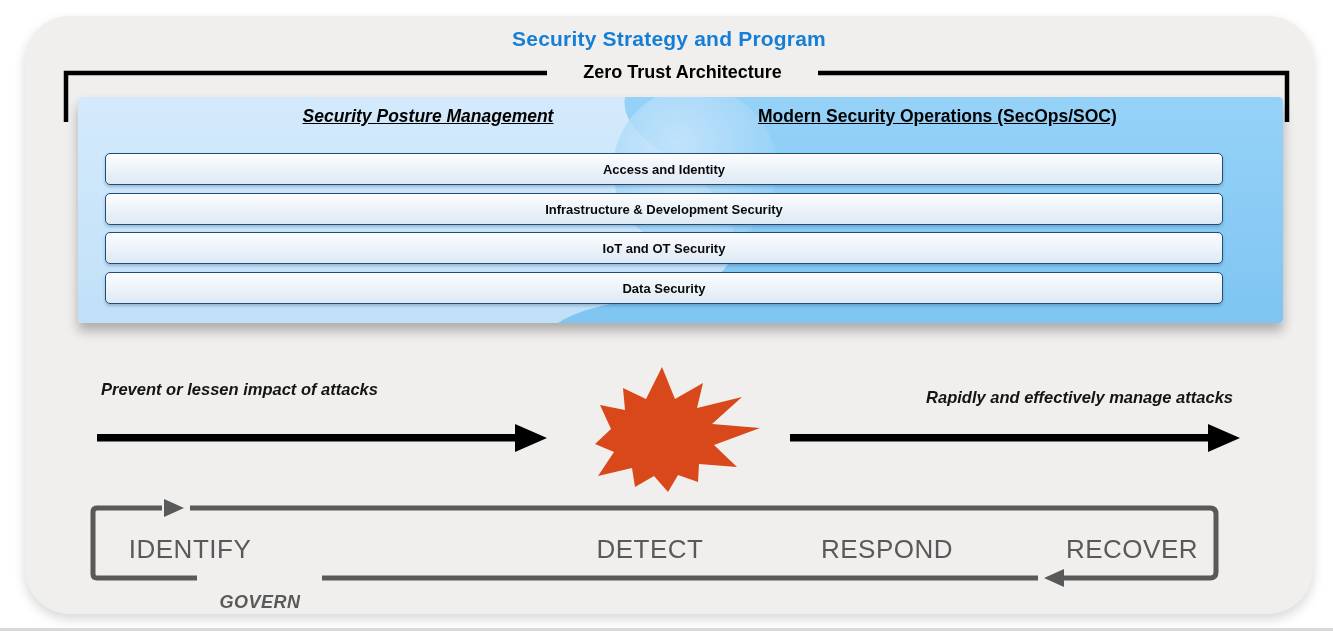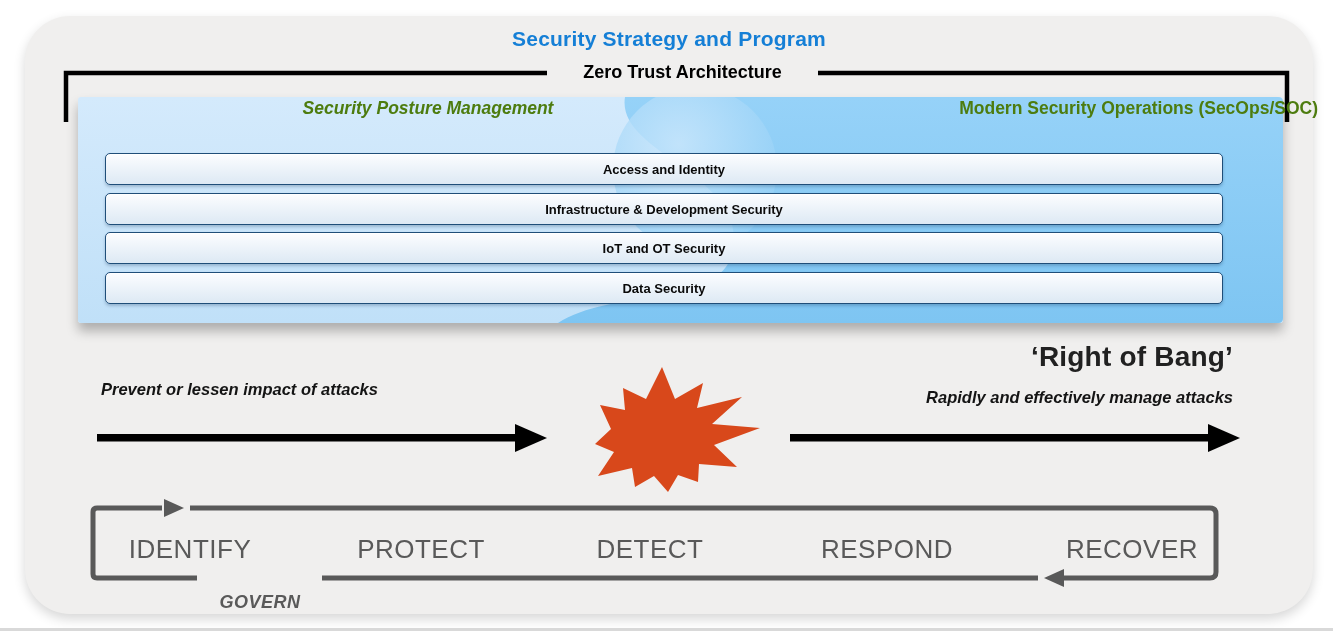--- a/index.html
+++ b/index.html
@@ -11,23 +11,23 @@
 
   .main-title{position:absolute;left:25px;top:27px;width:1288px;text-align:center;
               font-size:21px;font-weight:bold;color:#157fd6;letter-spacing:.2px;}
   .bracket-label{position:absolute;left:555px;top:62px;width:255px;text-align:center;
                  font-size:18px;font-weight:bold;color:#000;}
   .bracket-svg{position:absolute;left:0;top:0;}
 
   .panel{position:absolute;left:78px;top:97px;width:1205px;height:226px;
          box-shadow:0 8px 12px rgba(0,0,0,0.28);border-radius:3px;}
   .panel-art{position:absolute;left:0;top:0;}
-  .panel-header{position:absolute;top:1px;font-size:17.5px;color:#4d7c0f;}
+  .panel-header{position:absolute;top:9px;font-size:17.5px;color:#000000;text-decoration:underline;}
   .panel-header.left{left:70px;width:560px;text-align:center;font-style:italic;font-weight:600;}
-  .panel-header.right{left:680px;width:560px;text-align:right;font-weight:bold;}
+  .panel-header.right{left:680px;width:560px;text-align:left;font-weight:bold;}
   .panel-row{position:absolute;left:27px;width:1116px;height:30px;border:1.6px solid #1f4e79;
              border-radius:5px;background:linear-gradient(180deg,#fcfdff 0%,#eef4fa 45%,#dde9f4 100%);
              box-shadow:0 2px 3px rgba(20,50,90,.25), inset 0 1px 0 #ffffff;
              display:flex;align-items:center;justify-content:center;
              font-size:13px;font-weight:bold;color:#0a0a0a;}
   .row-0{top:56px;} .row-1{top:96px;} .row-2{top:135px;} .row-3{top:175px;}
 
   .bang-title{position:absolute;font-size:28px;font-weight:600;color:#212121;letter-spacing:.2px;}
   .bang-sub{position:absolute;font-size:16.5px;font-weight:bold;font-style:italic;color:#141414;}
   .bang-left-title{left:100px;top:341px;}
@@ -82,21 +82,20 @@
     </svg>
     <div class="panel-header left">Security Posture Management</div>
     <div class="panel-header right">Modern Security Operations (SecOps/SOC)</div>
     <div class="panel-row row-0">Access and Identity</div>
     <div class="panel-row row-1">Infrastructure &amp; Development Security</div>
     <div class="panel-row row-2">IoT and OT Security</div>
     <div class="panel-row row-3">Data Security</div>
   </div>
 
   <div class="bang-sub bang-left-sub">Prevent or lessen impact of attacks</div>
-  <div class="bang-title bang-right-title">‘Right of Bang’</div>
   <div class="bang-sub bang-right-sub">Rapidly and effectively manage attacks</div>
 
   <svg class="arrow-svg" style="left:95px;top:420px" width="460" height="40" viewBox="0 0 460 40">
     <rect x="2" y="14" width="420" height="7.5" fill="#000"></rect>
     <polygon points="420,4 420,32 452,18" fill="#000"></polygon>
   </svg>
   <svg class="arrow-svg" style="left:788px;top:420px" width="460" height="40" viewBox="0 0 460 40">
     <rect x="2" y="14" width="420" height="7.5" fill="#000"></rect>
     <polygon points="420,4 420,32 452,18" fill="#000"></polygon>
   </svg>
@@ -108,20 +107,19 @@
   </svg>
 
   <svg class="cycle-svg" width="1160" height="110" viewBox="0 0 1160 110">
     <path d="M 82,13 L 17,13 Q 13,13 13,17 L 13,79 Q 13,83 17,83 L 117,83" fill="none" stroke="#595959" stroke-width="5"></path>
     <polygon points="84,4 84,22 104,13" fill="#595959"></polygon>
     <path d="M 110,13 L 1130,13 Q 1136,13 1136,19 L 1136,77 Q 1136,83 1130,83 L 984,83" fill="none" stroke="#595959" stroke-width="5"></path>
     <polygon points="984,74 984,92 964,83" fill="#595959"></polygon>
     <path d="M 242,83 L 958,83" fill="none" stroke="#595959" stroke-width="5"></path>
   </svg>
   <div class="cycle-stage stage-0">IDENTIFY</div>
-  <div class="cycle-stage stage-1">PROTECT</div>
   <div class="cycle-stage stage-2">DETECT</div>
   <div class="cycle-stage stage-4">RECOVER</div>
   <div class="cycle-stage stage-3">RESPOND</div>
   <div class="govern-label">GOVERN</div>
 
   <div class="bottom-edge"></div>
 </div>
 
 </body></html>

